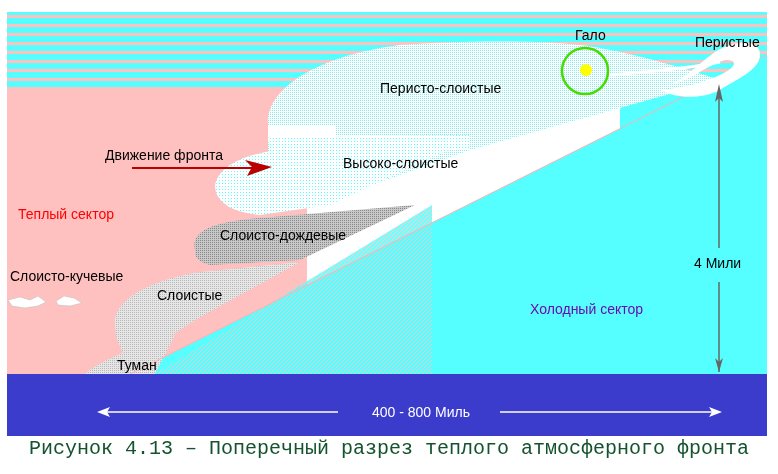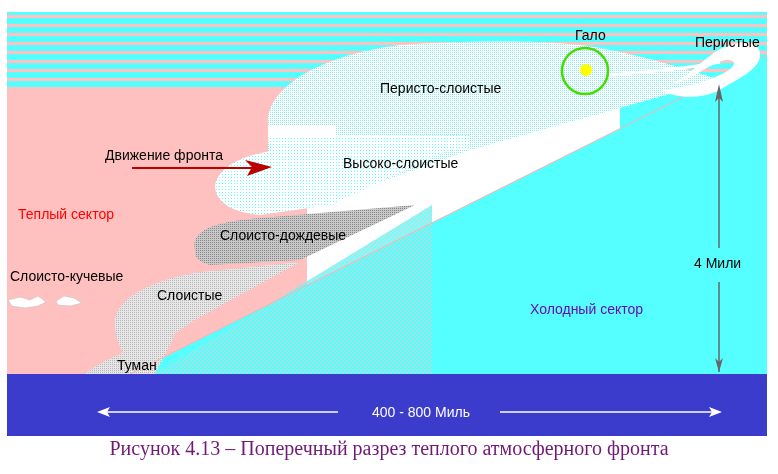--- a/index.html
+++ b/index.html
@@ -1,20 +1,20 @@
 <!DOCTYPE html>
 <html><head>
 <meta charset="utf-8">
 <style>
   html, body { margin:0; padding:0; background:#ffffff; }
   body { width:778px; height:474px; position:relative; overflow:hidden; font-family:"Liberation Sans", sans-serif; }
   #diagram { position:absolute; left:0; top:0; width:778px; height:474px; }
   .lbl { font-family:"Liberation Sans", sans-serif; font-size:14px; }
   #caption { position:absolute; left:0; top:437px; width:778px; text-align:center;
-    font-family:Liberation Serif, serif; font-size:20px; color:#701a75; }
+    font-family:Liberation Mono, monospace; font-size:20px; color:#14532d; }
 </style>
 </head>
 <body>
 
 <svg id="diagram" viewBox="0 0 778 474" xmlns="http://www.w3.org/2000/svg">
   <defs>
     <pattern id="stripes" width="8" height="9" patternUnits="userSpaceOnUse">
       <rect width="8" height="9" fill="#55ffff"></rect>
       <rect y="6" width="8" height="3" fill="#ffc0c0"></rect>
     </pattern>

